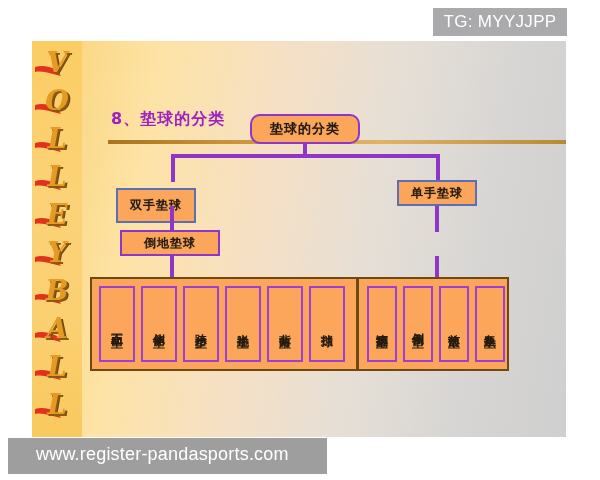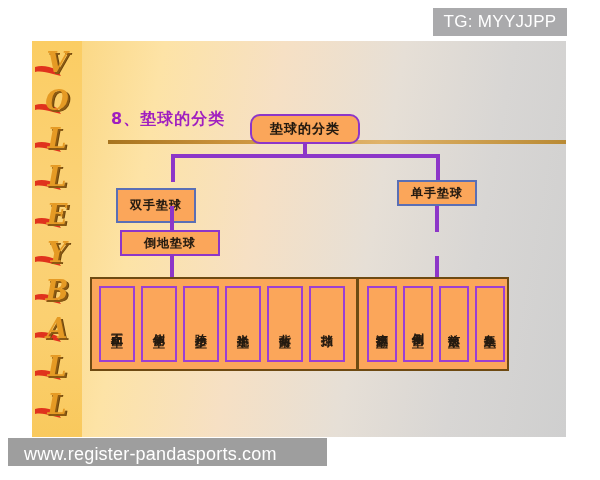--- a/index.html
+++ b/index.html
@@ -114,27 +114,27 @@
     writing-mode:vertical-rl;
     text-orientation:upright;
     letter-spacing:1px;
     line-height:1;
     padding-top:2px;
   }
 
   
   #watermark{
     position:absolute;left:8px;top:438px;
-    width:319px;height:28px;
+    width:319px;height:36px;
     background:#9e9e9e;
     color:#ffffff;
     font-family:"Liberation Sans",sans-serif;
     font-size:18px;
     line-height:32px;
-    padding-left:16px;
+    padding-left:28px;
     box-sizing:border-box;
     letter-spacing:.2px;
   }
 </style>
 </head>
 <body>
 
 <div id="tg-badge">TG: MYYJJPP</div>
 
 <div id="slide">

